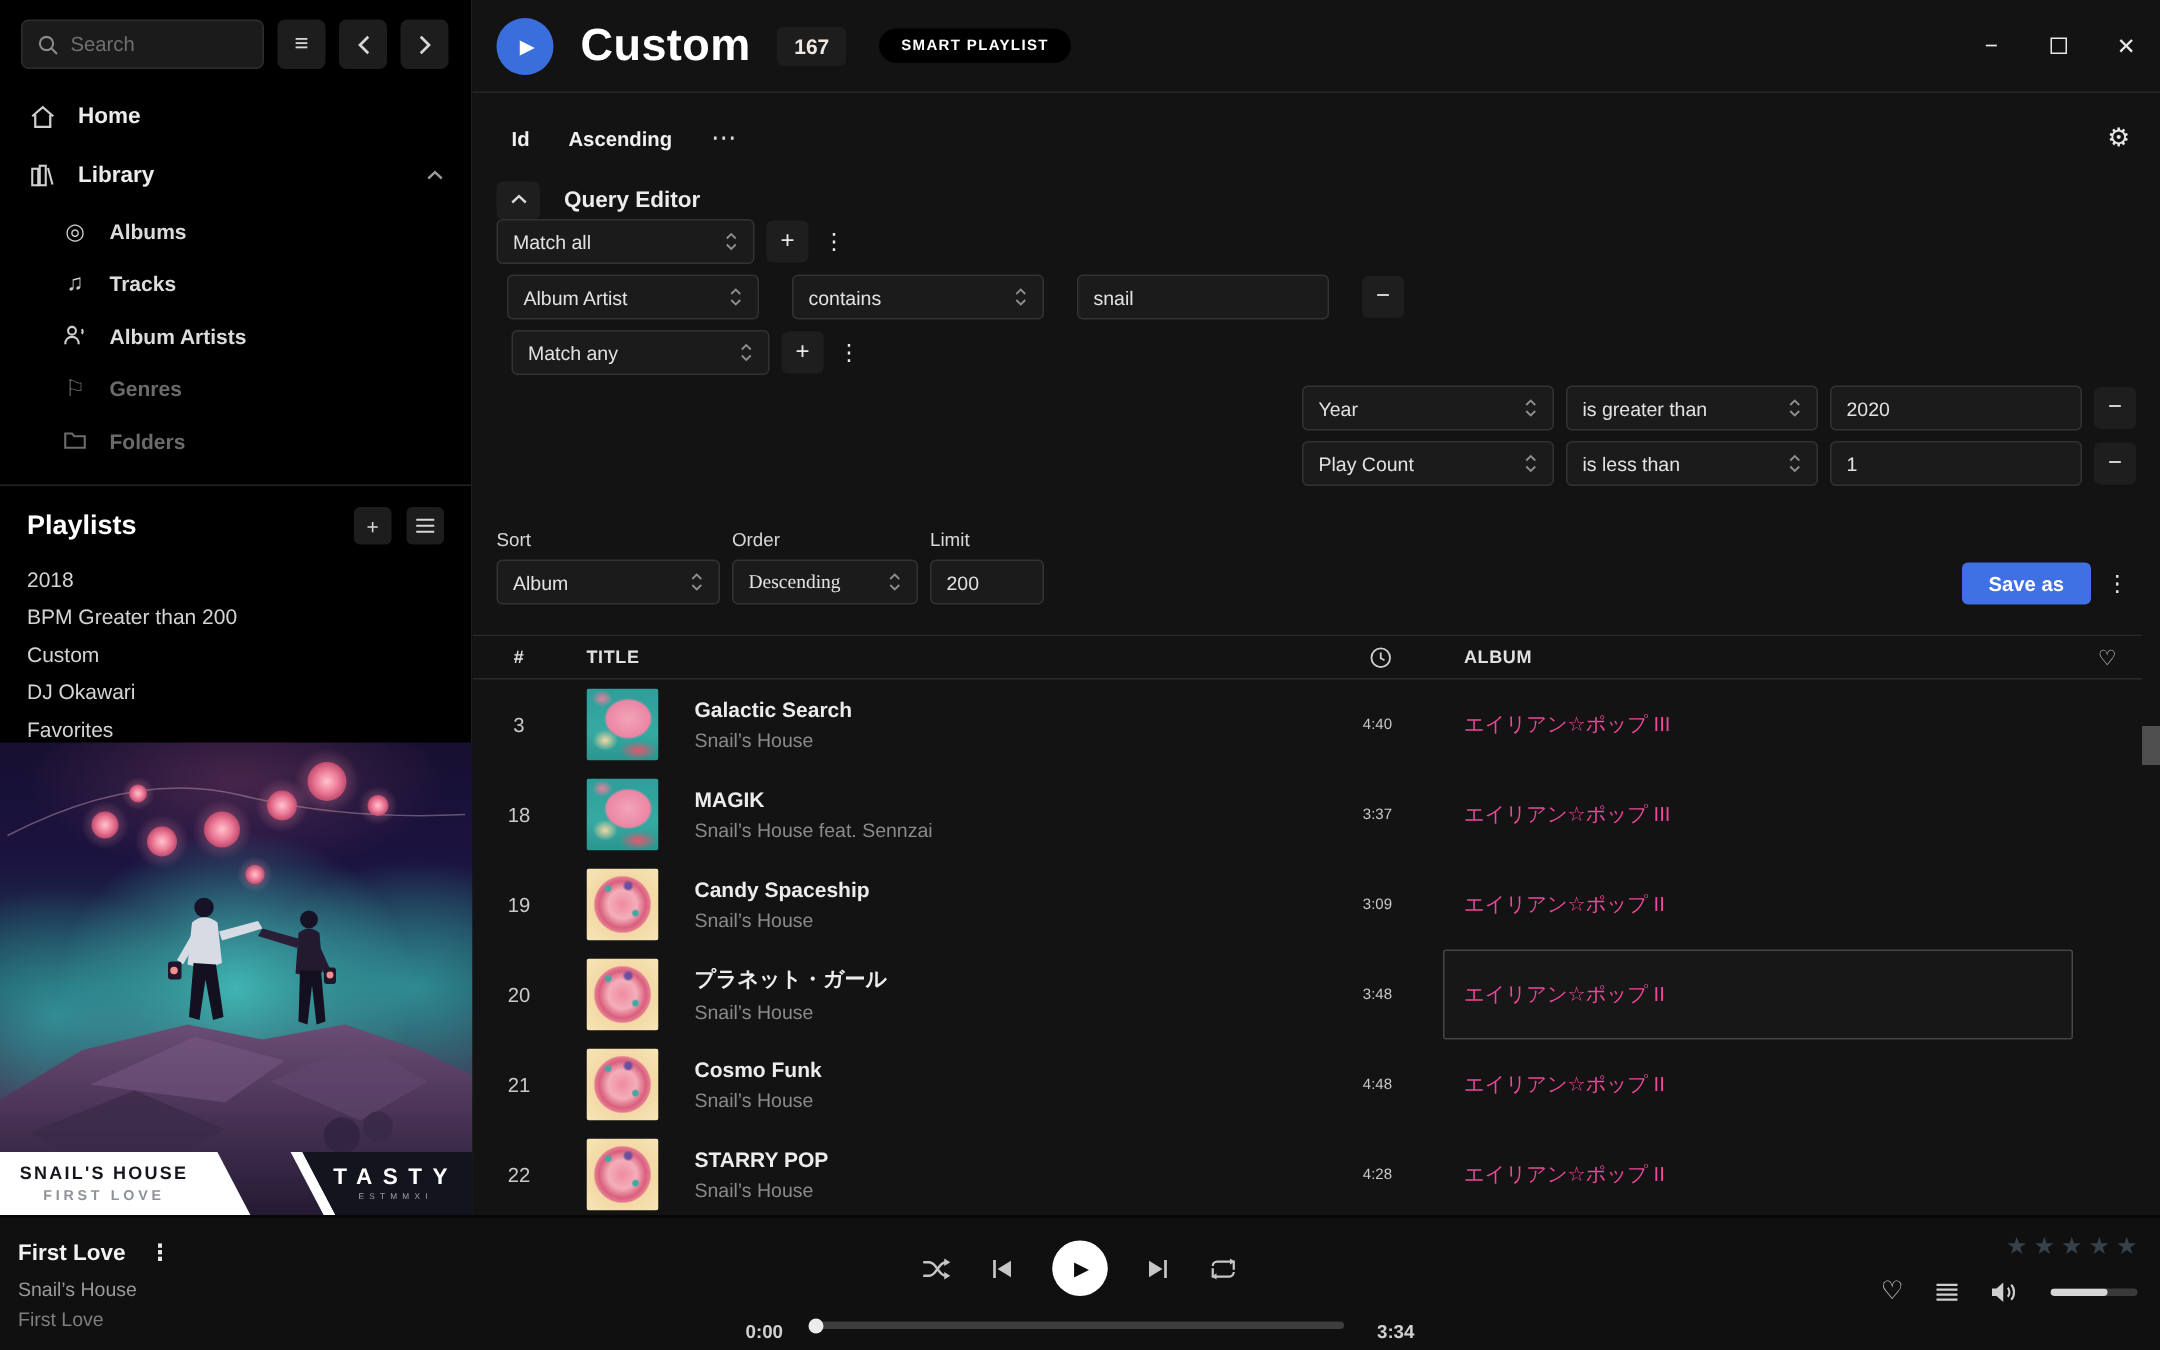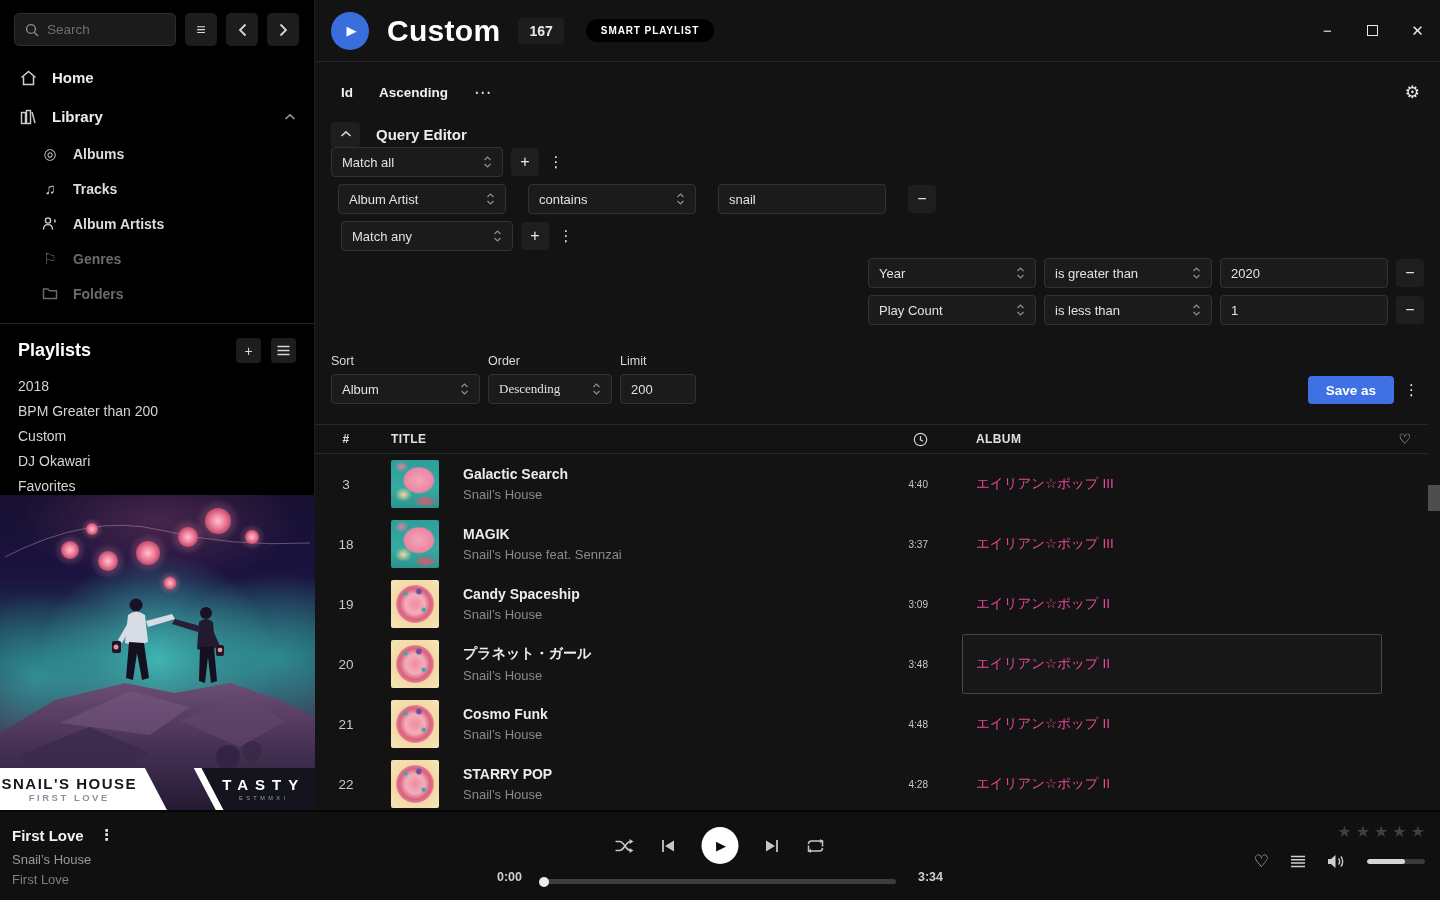--- a/index.html
+++ b/index.html
@@ -43,21 +43,21 @@
       linear-gradient(180deg,#171031 0%,#1b1340 26%,#1c4a57 52%,#43304f 74%,#2a1c36 100%); }
   .art svg { position:absolute; inset:0; }
   .banner { position:absolute; left:0; bottom:0; width:100%; height:42px; }
   .banner .b-white { position:absolute; inset:0; background:#fff;
       clip-path:polygon(0 0,46% 0,53% 100%,0 100%); }
   .banner .b-sliver { position:absolute; inset:0; background:#fff;
       clip-path:polygon(61.5% 0,64% 0,71% 100%,68.5% 100%); }
   .banner .b-dark { position:absolute; inset:0; background:#14141f;
       clip-path:polygon(64% 0,100% 0,100% 100%,71% 100%); }
   .b-artist { position:absolute; left:0; top:7px; width:44%; text-align:center;
-      font-size:15px; font-weight:800; letter-spacing:1.5px; color:#15151e; }
+      font-size:12px; font-weight:800; letter-spacing:1.5px; color:#15151e; }
   .b-album { position:absolute; left:0; top:24px; width:44%; text-align:center;
       font-size:9.5px; font-weight:600; letter-spacing:2.5px; color:#8d9198; }
   .b-logo { position:absolute; right:4px; top:8px; width:30%; text-align:center;
       font-size:15px; font-weight:700; letter-spacing:7px; color:#fff; }
   .b-logo-sub { position:absolute; right:4px; top:27px; width:30%; text-align:center;
       font-size:5.5px; letter-spacing:3.5px; color:#9aa0ad; }
 
   
   .main { flex:1; min-width:0; background:#131313; display:flex; flex-direction:column; position:relative; }
   .m-header { height:62px; flex:none; display:flex; align-items:center; padding-left:16px;
@@ -141,22 +141,22 @@
   
   .player { height:90px; flex:none; background:#101010; border-top:2px solid #070707; position:relative; }
   .p-left { position:absolute; left:12px; top:14px; }
   .p-track { font-size:15px; font-weight:600; color:#f2f2f2; display:flex; align-items:center; gap:14px; }
   .p-artist { font-size:13px; color:#9a9a9a; margin-top:8px; }
   .p-album { font-size:13px; color:#7f7f7f; margin-top:5px; }
   .p-center { position:absolute; left:50%; top:15px; transform:translateX(-50%);
               display:flex; align-items:center; gap:26px; color:#c6c6c6; }
   .p-play { width:37px; height:37px; border-radius:50%; background:#fff; color:#0d0d0d;
             display:flex; align-items:center; justify-content:center; font-size:13px; padding-left:2px; }
-  .p-progress { position:absolute; left:50%; top:58px; transform:translateX(-50%);
-                display:flex; align-items:flex-end; gap:13px; width:446px; }
+  .p-progress { position:absolute; left:50%; top:69px; transform:translateX(-50%);
+                display:flex; align-items:flex-start; gap:13px; width:446px; }
   .p-time { font-size:12.5px; font-weight:700; color:#d0d0d0; width:34px; }
   .p-time.right { text-align:right; }
   .track-bar { flex:1; height:5px; border-radius:3px; background:#3d3d3d; position:relative; }
   .track-fill { height:5px; border-radius:3px; background:#8a8a8a; position:relative; }
   .track-dot { position:absolute; right:-5px; top:-2.5px; width:10px; height:10px; border-radius:50%; background:#ececec; }
   .p-right { position:absolute; right:15px; top:12px; text-align:right; }
   .stars { display:flex; gap:4px; justify-content:flex-end; color:#37414c; font-size:16px; line-height:16px; }
   .p-right-row { display:flex; align-items:center; gap:21px; margin-top:11px; color:#cfcfcf; }
   .vol-bar { width:58px; height:5px; border-radius:3px; background:#3a3a3a; overflow:hidden; }
   .vol-fill { height:5px; background:#d6d6d6; border-radius:3px; }

